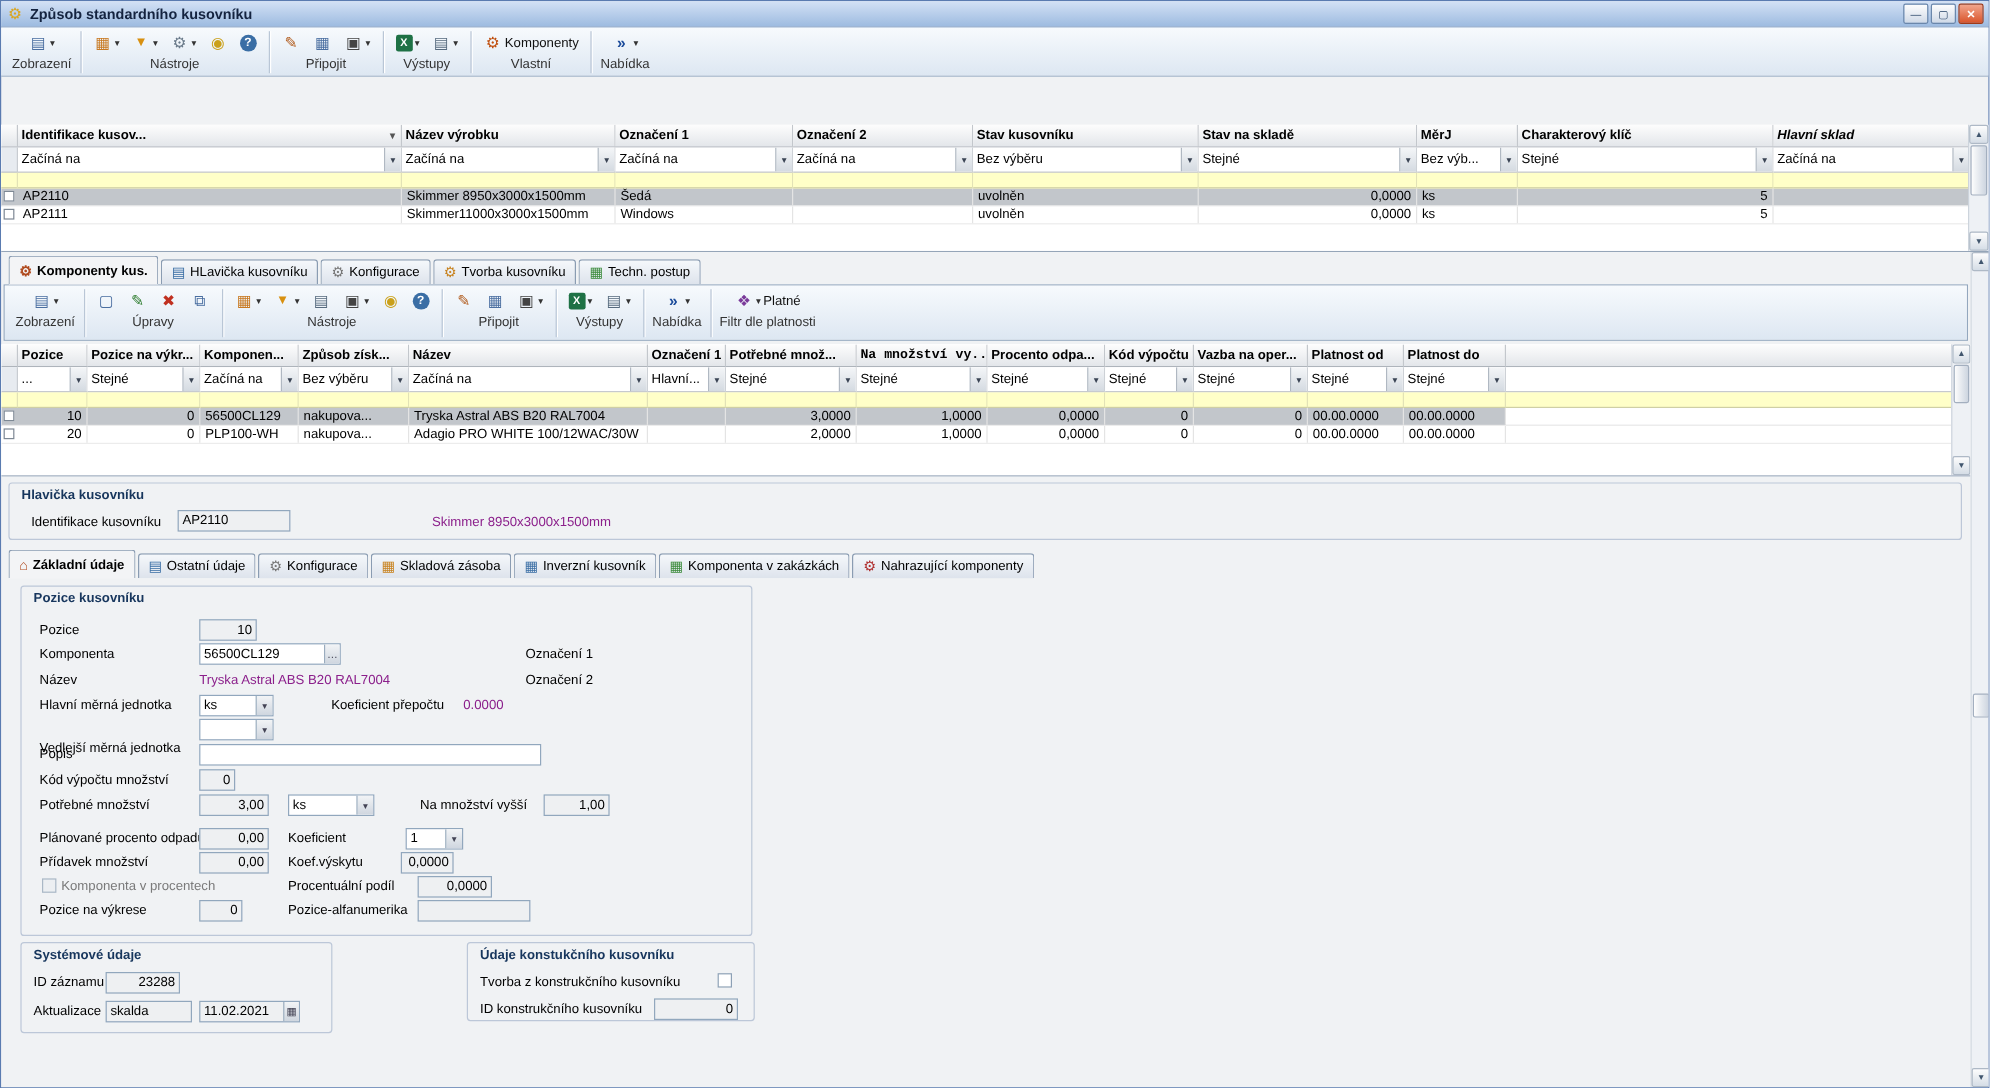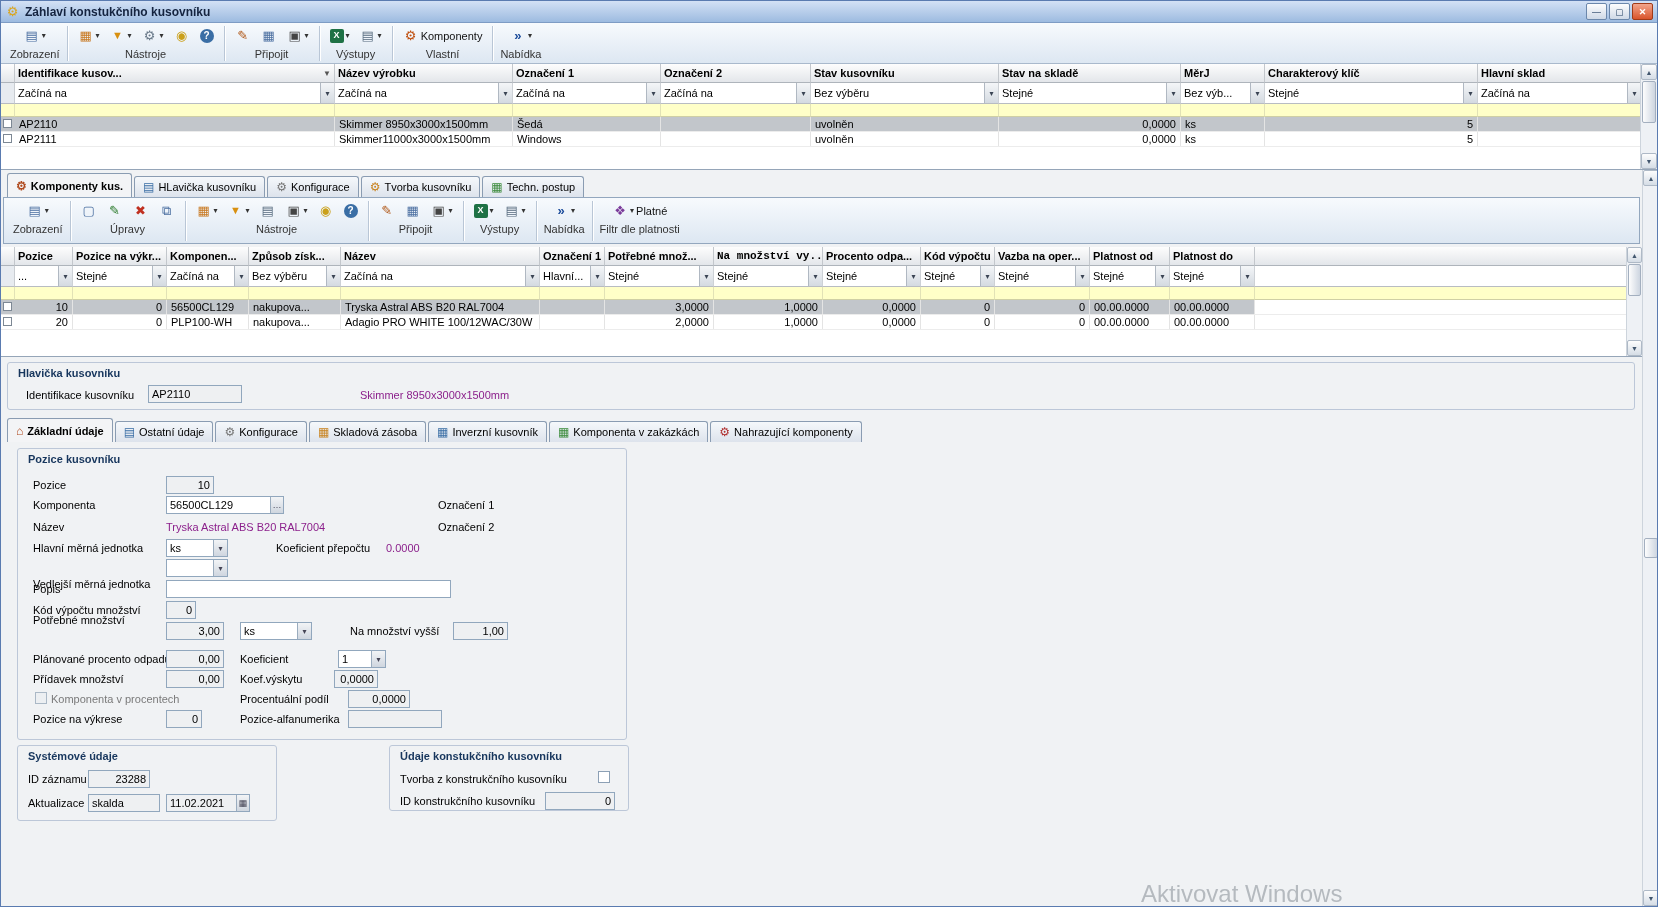--- a/index.html
+++ b/index.html
@@ -32,21 +32,21 @@
   .icon-gear { color:#6a7a8a; } .icon-coins { color:#caa01a; } .icon-note { color:#b05818; }
   .icon-grid-edit { color:#4a6ea0; } .icon-camera { color:#444; } .icon-printer { color:#566a7e; }
   .icon-menu { color:#1a4a9a; font-weight:bold; font-size:13px; } .icon-flower { color:#7a3a9a; }
   .icon-new-doc { color:#4a6ea0; } .icon-edit-doc { color:#2a7a2a; } .icon-delete-doc { color:#c03020; } .icon-copy-doc { color:#4a6ea0; }
   .icon-components { color:#c05010; }
   .icon-help { background:#3a6ea5; color:#fff; border-radius:50%; font-weight:bold; font-size:10px; width:14px; height:14px; }
   .icon-excel { background:#1e7145; color:#fff; font-weight:bold; font-size:9px; border-radius:2px; width:14px; height:14px; }
 
   
   .grid-wrap { display:flex; background:#fff; }
-  #grid1-wrap { height:106px; flex:none; border-bottom:1px solid #95a5b8; }
+  #grid1-wrap { height:106px; flex:none; border-bottom:1px solid #95a5b8;margin-top:40px; }
   .grid-body { flex:1; overflow:hidden; background:#fff; }
   .g-row { display:flex; width:100%; }
   .g-sel { width:14px; flex:none; }
   .g-header { height:19px; }
   .g-header .g-sel, .g-hcell { background:linear-gradient(#fdfdfd,#e3e6ea); border-right:1px solid #c3c7cc; border-bottom:1px solid #aeb4bb; }
   .g-hcell { font-weight:bold; padding:0 3px; display:flex; align-items:center; white-space:nowrap; overflow:hidden; flex:none; }
   .sort-ind { margin-left:auto; font-size:8px; color:#555; }
   .g-filter { height:21px; }
   .g-filter .g-sel { background:#e7ebf0; border-right:1px solid #c8ccd1; border-bottom:1px solid #b8bcc2; }
   .g-fcell { background:#fff; border-right:1px solid #cdd1d6; border-bottom:1px solid #b8bcc2; display:flex; align-items:center; padding-left:3px; white-space:nowrap; overflow:hidden; flex:none; }
@@ -111,21 +111,21 @@
 
   .watermark { position:absolute; top:710px; left:1140px; font-size:24px; color:#8e959c; opacity:.6; white-space:nowrap; }
 </style>
 </head>
 <body>
 
 <div class="window">
 
   <div class="titlebar">
     <span class="app-icon">⚙</span>
-    <span class="title-text">Záhlaví konstukčního kusovníku</span>
+    <span class="title-text">Způsob standardního kusovníku</span>
     <div class="win-btns">
       <div class="win-btn">—</div>
       <div class="win-btn">▢</div>
       <div class="win-btn close">✕</div>
     </div>
   </div>
 
   <div id="toolbar-top" class="toolbar">
       <div class="tb-group">
         <div class="tb-btns">
@@ -217,21 +217,21 @@
         <div class="g-row g-header">
           <div class="g-sel"></div>
           <div class="g-hcell" style="width: 320px;">Identifikace kusov...<span class="sort-ind">▼</span></div>
           <div class="g-hcell" style="width: 178px;">Název výrobku</div>
           <div class="g-hcell" style="width: 148px;">Označení 1</div>
           <div class="g-hcell" style="width: 150px;">Označení 2</div>
           <div class="g-hcell" style="width: 188px;">Stav kusovníku</div>
           <div class="g-hcell" style="width: 182px;">Stav na skladě</div>
           <div class="g-hcell" style="width: 84px;">MěrJ</div>
           <div class="g-hcell" style="width: 213px;">Charakterový klíč</div>
-          <div class="g-hcell" style="width: 164px;">Hlavní sklad</div>
+          <div class="g-hcell" style="width: 164px; font-style: italic;">Hlavní sklad</div>
         </div>
         <div class="g-row g-filter">
           <div class="g-sel"></div>
           <div class="g-fcell" style="width: 320px;">
             <span class="f-text">Začíná na</span>
             <span class="f-btn">▾</span>
           </div>
           <div class="g-fcell" style="width: 178px;">
             <span class="f-text">Začíná na</span>
             <span class="f-btn">▾</span>
@@ -660,21 +660,21 @@
           <span class="cv"></span>
           <span class="cbtn">▾</span>
         </div>
 
         <span class="flabel" style="left:15px;top:133px">Popis</span>
         <div class="field" style="left:148px;top:131px;width:285px"></div>
 
         <span class="flabel" style="left:15px;top:154px">Kód výpočtu množství</span>
         <div class="field ro num" style="left:148px;top:152px;width:30px">0</div>
 
-        <span class="flabel" style="left:15px;top:164px">Potřebné množství</span>
+        <span class="flabel" style="left:15px;top:175px">Potřebné množství</span>
         <div class="field ro num" style="left:148px;top:173px;width:58px">3,00</div>
         <div class="combo" style="left:222px;top:173px;width:72px">
           <span class="cv">ks</span>
           <span class="cbtn">▾</span>
         </div>
         <span class="flabel" style="left:332px;top:175px">Na množství vyšší</span>
         <div class="field ro num" style="left:435px;top:173px;width:55px">1,00</div>
 
         <span class="flabel" style="left:15px;top:203px">Plánované procento odpadu</span>
         <div class="field ro num" style="left:148px;top:201px;width:58px">0,00</div>

